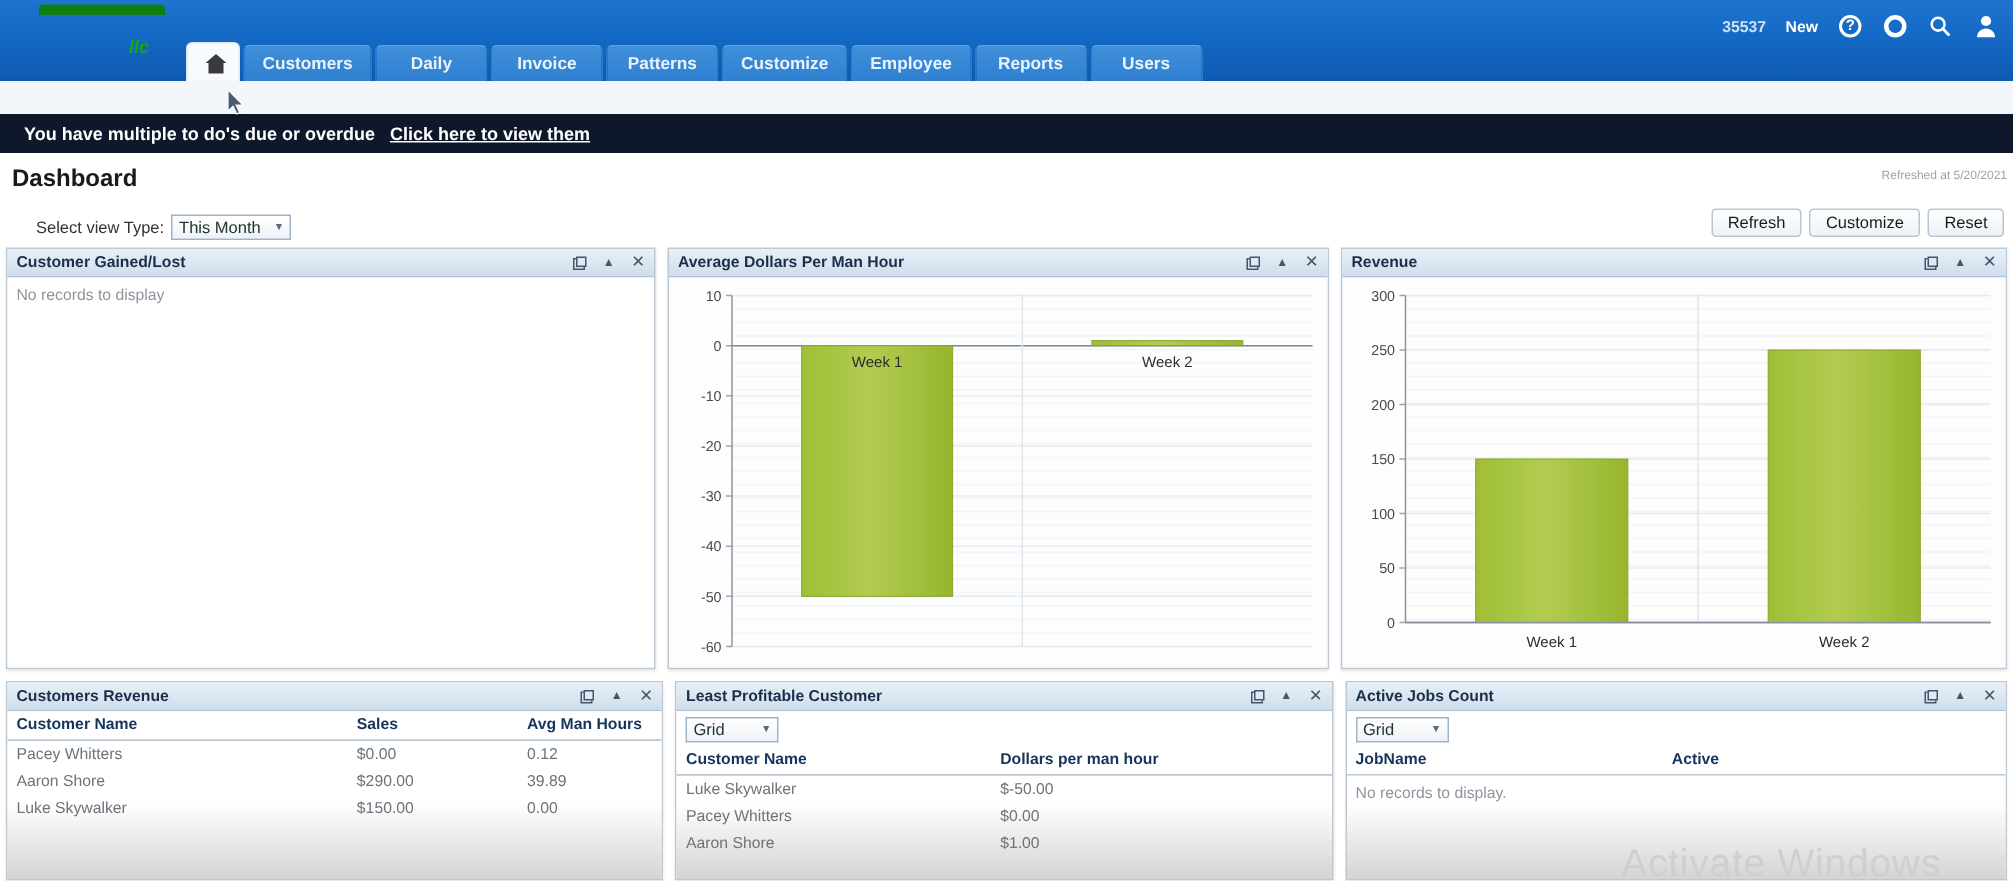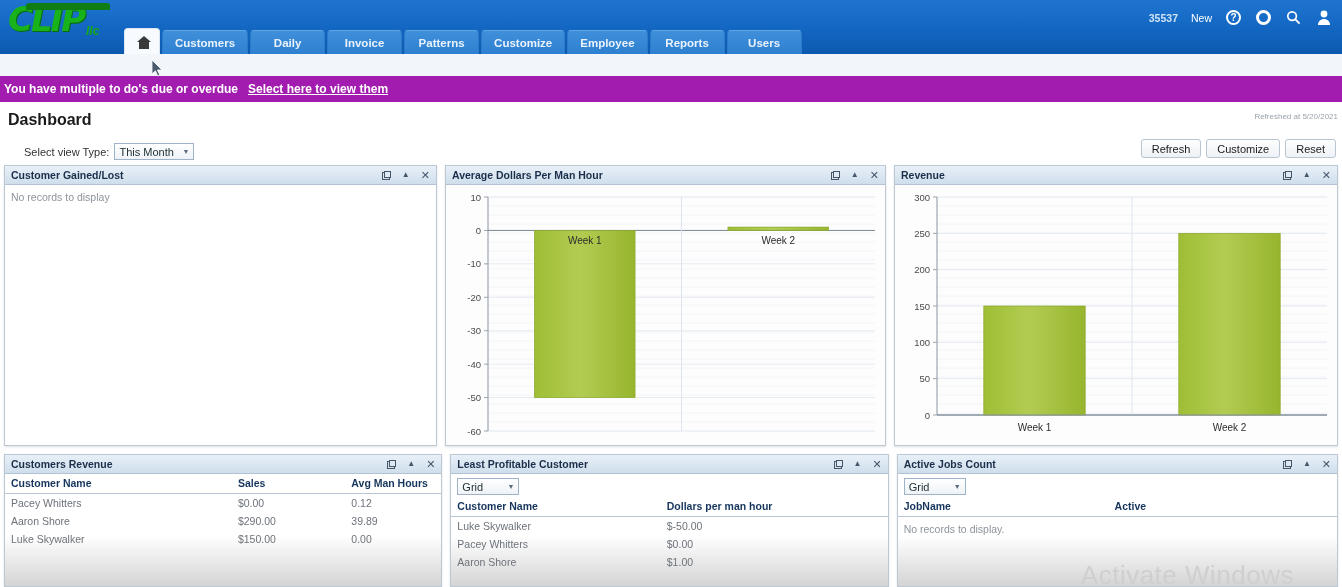--- a/index.html
+++ b/index.html
@@ -46,35 +46,35 @@
     border-left:7px solid transparent; border-right:7px solid transparent;
     border-bottom:6px solid #3a3a3a;
   }
   .home-icon::after {
     content:""; position:absolute; left:2px; top:5px; width:10px; height:8px;
     background:#3a3a3a;
   }
 
   .topright { position: absolute; right: 10px; top: 9px; display: flex; align-items: center; gap: 13px; }
   .tr-num { color: #cfe3f7; font-size: 10.5px; font-weight: 600; }
-  .tr-new { color: #fff; font-size: 10.5px; font-weight: 400; }
+  .tr-new { color: #fff; font-size: 10.5px; font-weight: 700; }
   .tr-icon { width: 17px; height: 17px; display: flex; align-items: center; justify-content: center;
              color: #fff; cursor: pointer; }
   .circ { width: 15px; height: 15px; border-radius: 50%; border: 2px solid #fff;
           display:flex; align-items:center; justify-content:center;
           font-size: 10px; font-weight: 700; color: #fff; }
   .circ.ring { border-width: 3px; }
 
   
   .whitestrip { position: absolute; left: 0; top: 54px; width: 1342px; height: 22px; background: #f2f6fb; }
 
   
   .alert {
     position: absolute; left: 0; top: 76px; width: 1342px; height: 26px;
-    background: #a21caf; display: flex; align-items: center; padding-left: 4px;
+    background: #0f172a; display: flex; align-items: center; padding-left: 16px;
   }
   .alert-text { color: #fff; font-size: 12px; font-weight: 700; }
   .alert-link { color: #fff; font-size: 12px; font-weight: 700; text-decoration: underline;
                 margin-left: 10px; cursor: pointer; }
 
   
   .page { position: absolute; left: 0; top: 102px; width: 1342px; height: 485px; background: #ffffff; }
   .page-title { position: absolute; left: 8px; top: 9px; font-size: 16px; font-weight: 700; color: #1a1a1a; }
   .refreshed { position: absolute; right: 4px; top: 10px; font-size: 8px; color: #9aa3ad; white-space: nowrap; }
 
@@ -152,21 +152,20 @@
   .cursor { position: absolute; left: 152px; top: 60px; width: 12px; height: 18px; pointer-events: none; }
 </style>
 </head>
 <body>
 
 <div id="app">
 
   <div class="topbar">
     <div class="logo">
       <div class="logo-bar"></div>
-      <div class="logo-text">CLIP</div>
       <div class="logo-llc">llc</div>
     </div>
 
     <div class="tabs">
       <div class="tab home">
         <span class="home-icon"></span>
       </div>
       <div class="tab">Customers</div>
       <div class="tab">Daily</div>
       <div class="tab">Invoice</div>
@@ -198,21 +197,21 @@
             <path d="M1 15c0-3.6 2.7-6 6-6s6 2.4 6 6z" fill="#fff"></path>
           </svg>
       </span>
     </div>
   </div>
 
   <div class="whitestrip"></div>
 
   <div class="alert">
     <span class="alert-text">You have multiple to do's due or overdue</span>
-    <span class="alert-link">Select here to view them</span>
+    <span class="alert-link">Click here to view them</span>
   </div>
 
   <div class="page">
     <div class="page-title">Dashboard</div>
     <div class="refreshed">Refreshed at 5/20/2021</div>
 
     <div class="viewtype">
       <span class="viewtype-label">Select view Type:</span>
       <div class="dd month">
         <span>This Month</span>

